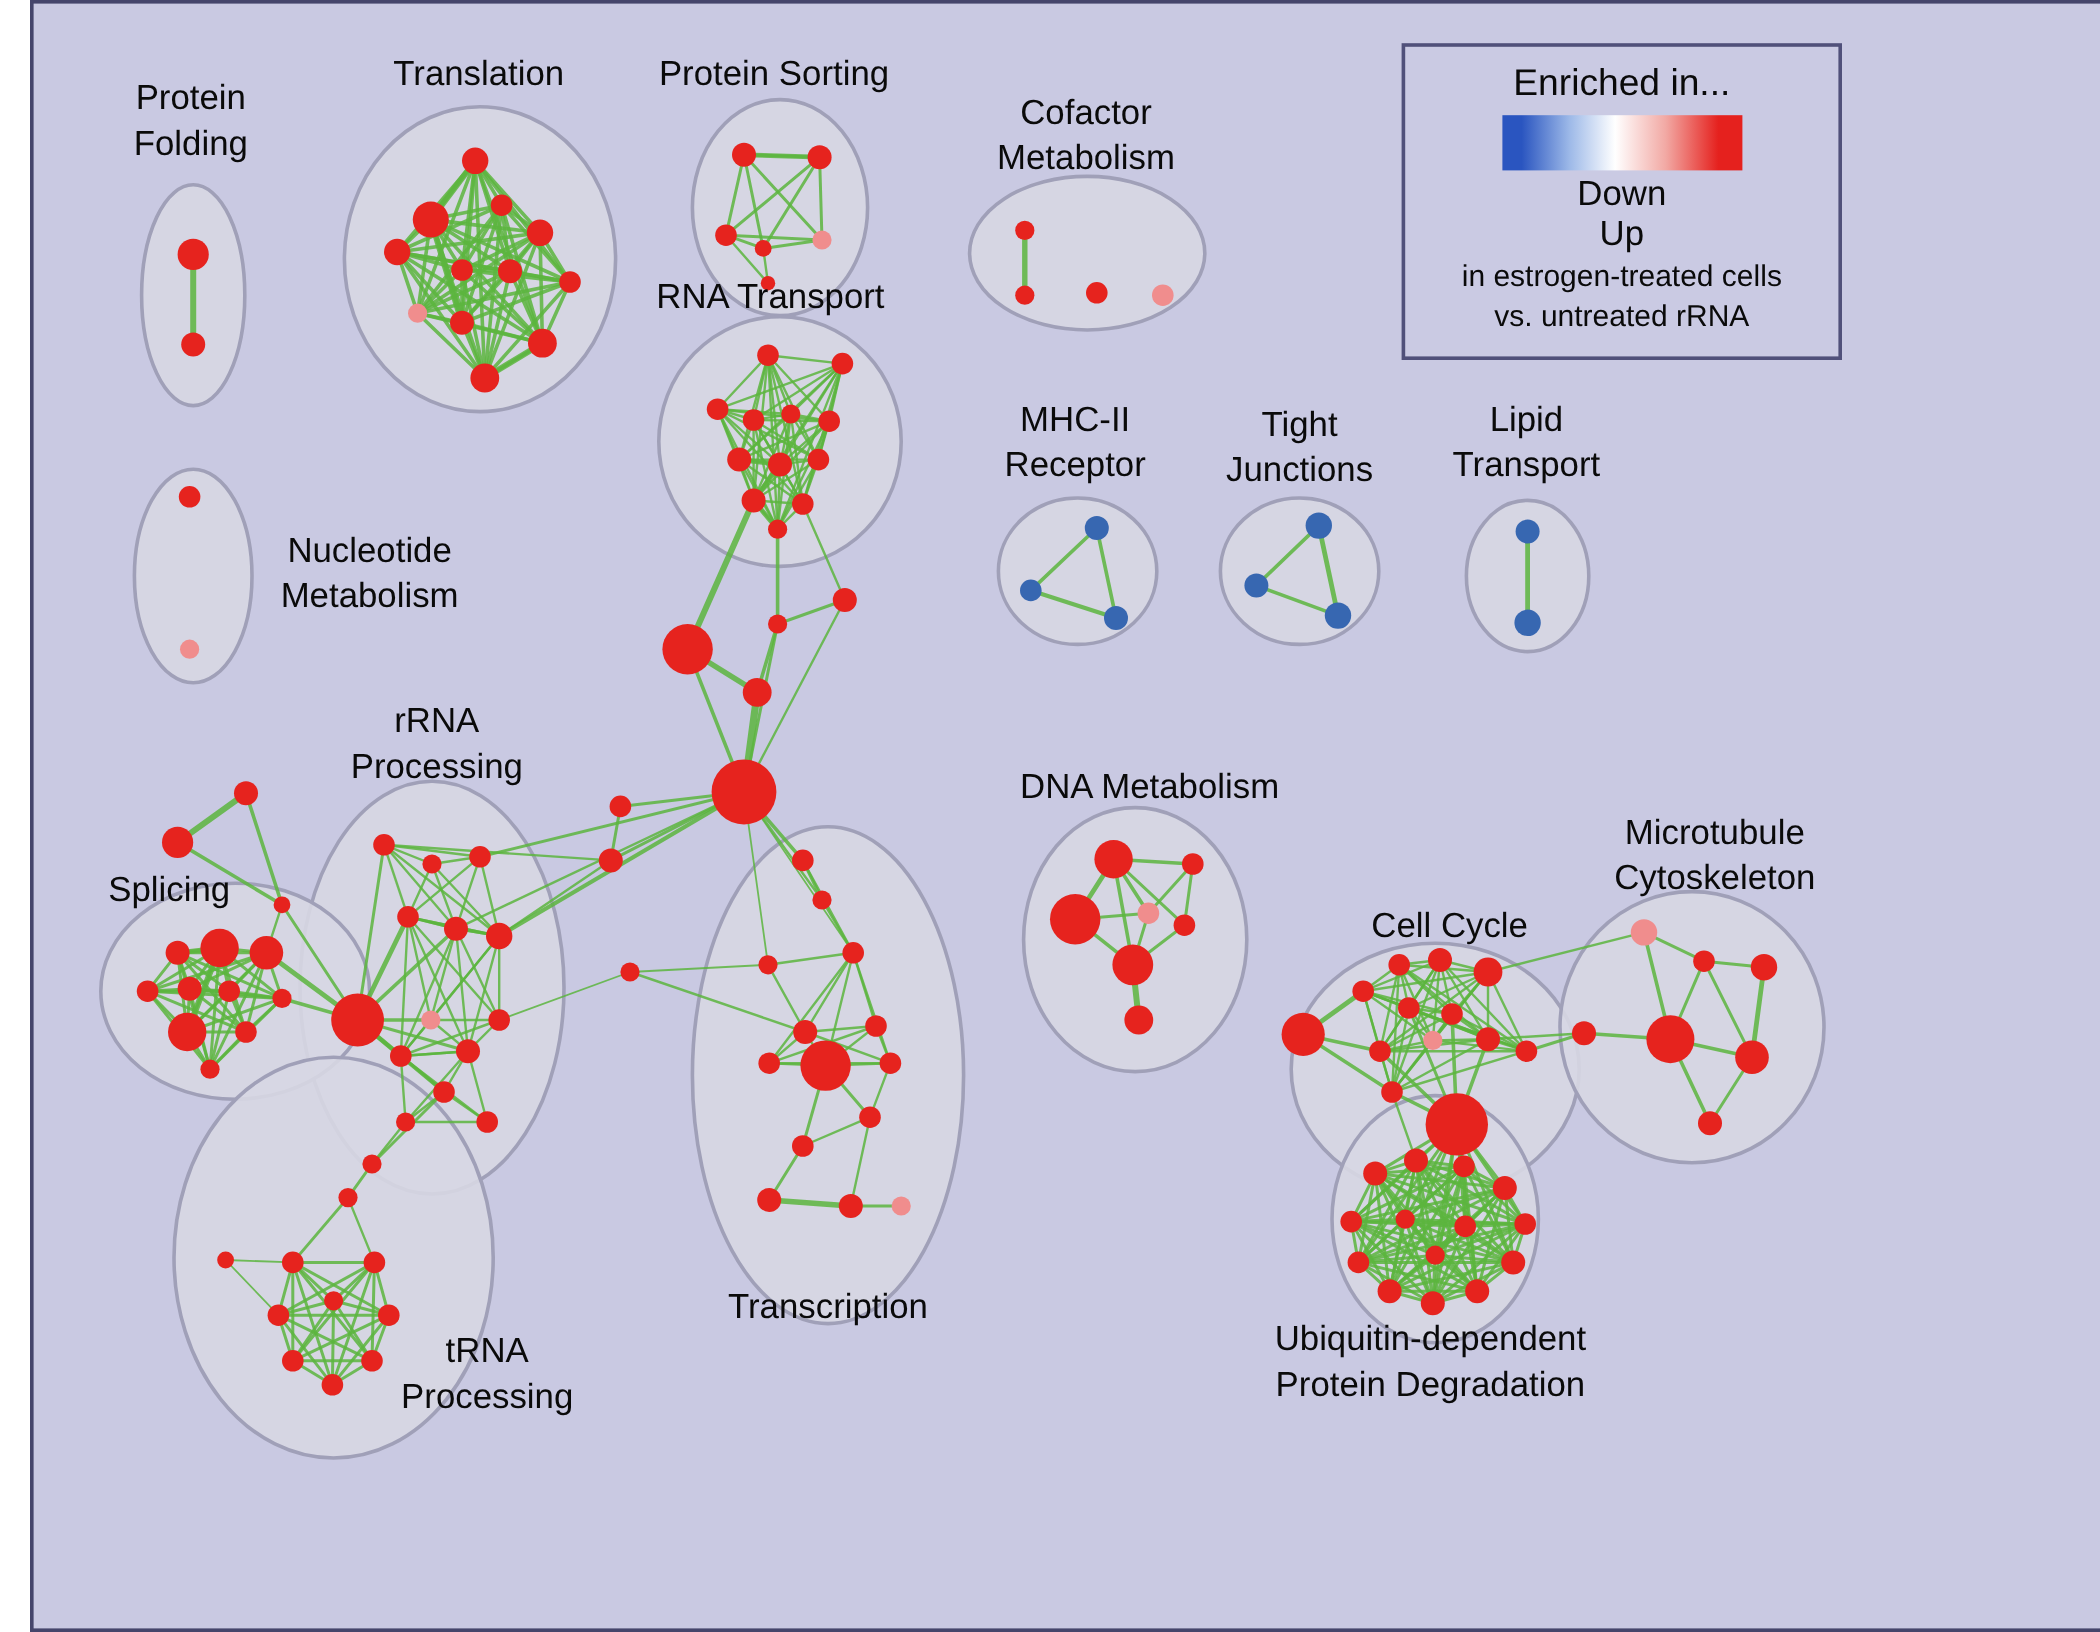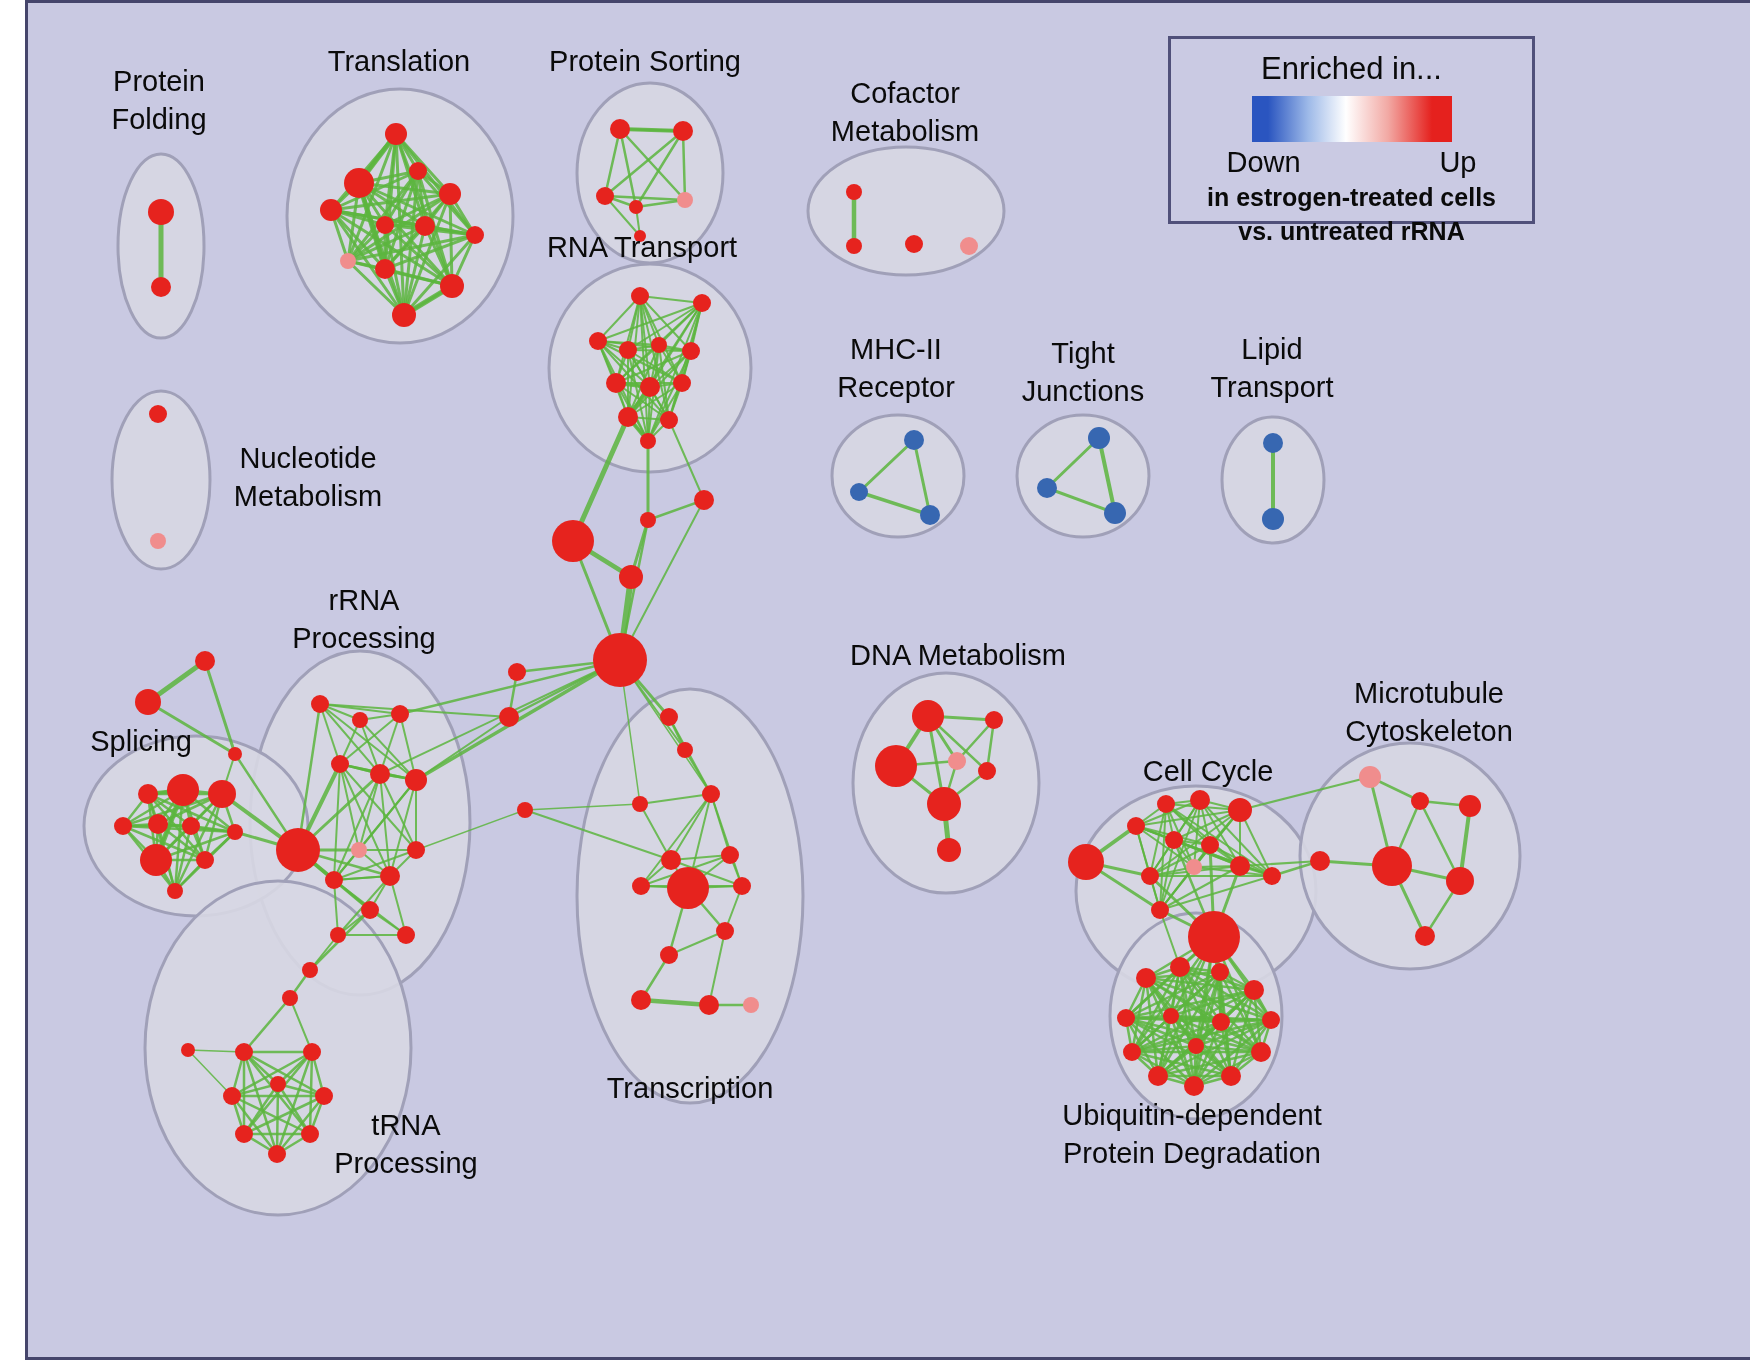--- a/index.html
+++ b/index.html
@@ -1,27 +1,27 @@
 <!DOCTYPE html>
 <html><head>
 <meta charset="utf-8">
 <style>
   html,body{margin:0;padding:0;}
   body{background:#ffffff;font-family:"Liberation Sans","DejaVu Sans",sans-serif;}
   .figure{position:relative;width:1750px;height:1360px;background:#c9c9e2;
           border:3px solid #45456b;box-sizing:border-box;overflow:hidden;margin-left:25px;}
   svg.net{position:absolute;left:0;top:0;}
   svg.net text{font-family:"Liberation Sans","DejaVu Sans",sans-serif;fill:#0a0a0a;}
-  .legend{position:absolute;left:1140px;top:33px;width:367px;height:188px;
+  .legend{position:absolute;left:1140px;top:33px;width:367px;height:264px;
           border:3px solid #50507a;background:#cacae3;box-sizing:border-box;
           text-align:center;color:#0a0a0a;z-index:5;}
   .legend-title{margin-top:12px;font-size:31px;}
   .legend-bar{width:200px;height:46px;margin:9px auto 0 auto;}
-  .legend-row{display:flex;justify-content:space-between;width:250px;margin:4px auto 0 auto;font-size:29px;}
-  .legend-line{font-size:25px;margin-top:3px;line-height:1.25;font-weight:bold;}
+  .legend-row{display:flex;justify-content:space-between;width:250px;margin:4px auto 0 auto;font-size:29px;flex-direction:column;}
+  .legend-line{font-size:25px;margin-top:3px;line-height:1.25;}
 </style>
 </head>
 <body>
 
 <div class="figure" style="background: rgb(201, 201, 226); border-color: rgb(69, 69, 107);">
 
   <svg class="net" id="network-svg" width="1750" height="1360" viewBox="0 0 1750 1360">
       <ellipse cx="133" cy="243" rx="43" ry="92" fill="#d7d7e3" fill-opacity="0.9" stroke="#a0a0b8" stroke-width="3"></ellipse>
       <ellipse cx="372" cy="213" rx="113" ry="127" fill="#d7d7e3" fill-opacity="0.9" stroke="#a0a0b8" stroke-width="3"></ellipse>
       <ellipse cx="622" cy="170" rx="73" ry="90" fill="#d7d7e3" fill-opacity="0.9" stroke="#a0a0b8" stroke-width="3"></ellipse>

